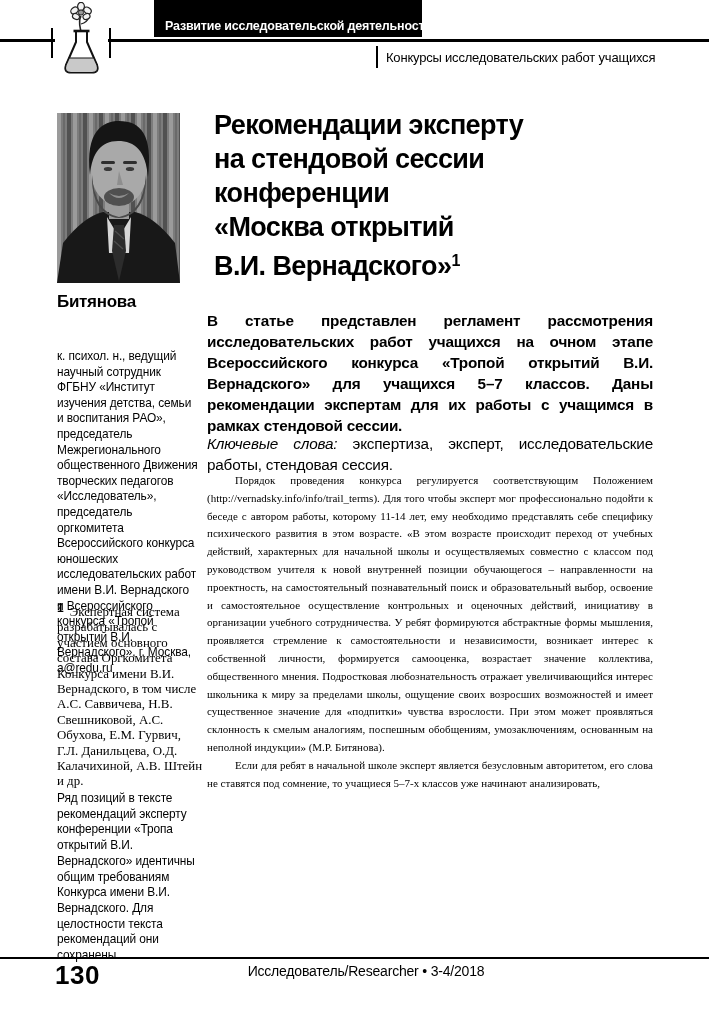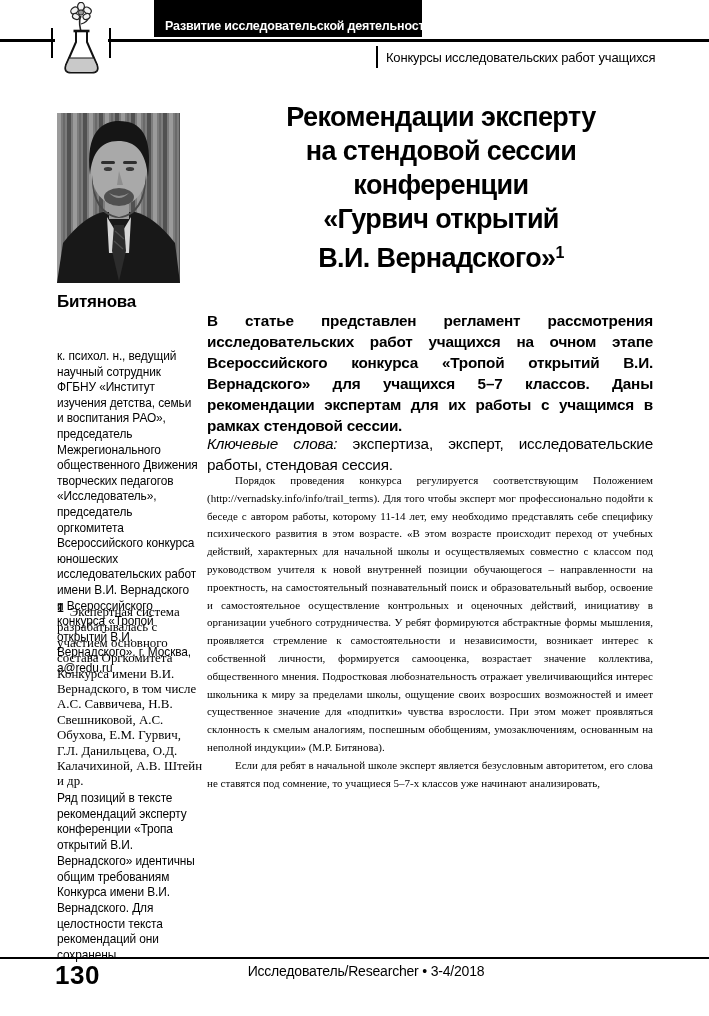--- a/index.html
+++ b/index.html
@@ -142,25 +142,25 @@
   </div>
 
   <div class="bio">к. психол. н., ведущий научный сотрудник ФГБНУ «Институт изучения детства, семьи и воспитания РАО», председатель Межрегионального общественного Движения творческих педагогов «Исследователь», председатель оргкомитета Всероссийского конкурса юношеских исследовательских работ имени В.И. Вернадского и Всероссийского конкурса «Тропой открытий В.И. Вернадского», г. Москва, a@redu.ru</div>
 
   <div class="footnote">
     <span class="fn-marker">1</span><span>Экспертная система разрабатывалась с участием основного состава Оргкомитета Конкурса имени В.И. Вернадского, в том числе А.С. Саввичева, Н.В. Свешниковой, А.С. Обухова, Е.М. Гурвич, Г.Л. Данильцева, О.Д. Калачихиной, А.В. Штейн и др.</span>
   </div>
 
   <div class="side-note">Ряд позиций в тексте рекомендаций эксперту конференции «Тропа открытий В.И. Вернадского» идентичны общим требованиям Конкурса имени В.И. Вернадского. Для целостности текста рекомендаций они сохранены.</div>
 
-  <h1 class="title" style="margin:0;text-align:center;">
+  <h1 class="title" style="margin:8px;">
     <span>Рекомендации эксперту</span><br>
     <span>на стендовой сессии</span><br>
     <span>конференции</span><br>
-    <span>«Гурвич открытий</span><br>
+    <span>«Москва открытий</span><br>
     <span>В.И. Вернадского»</span><sup>1</sup>
   </h1>
 
   <div class="abstract">В статье представлен регламент рассмотрения исследовательских работ учащихся на очном этапе Всероссийского конкурса «Тропой открытий В.И. Вернадского» для учащихся 5–7 классов. Даны рекомендации экспертам для их работы с учащимся в рамках стендовой сессии.</div>
 
   <div class="keywords">
     <span class="kw-label">Ключевые слова:</span><span> экспертиза, эксперт, исследовательские работы, стендовая сессия.</span>
   </div>
 
   <div class="body-text">

